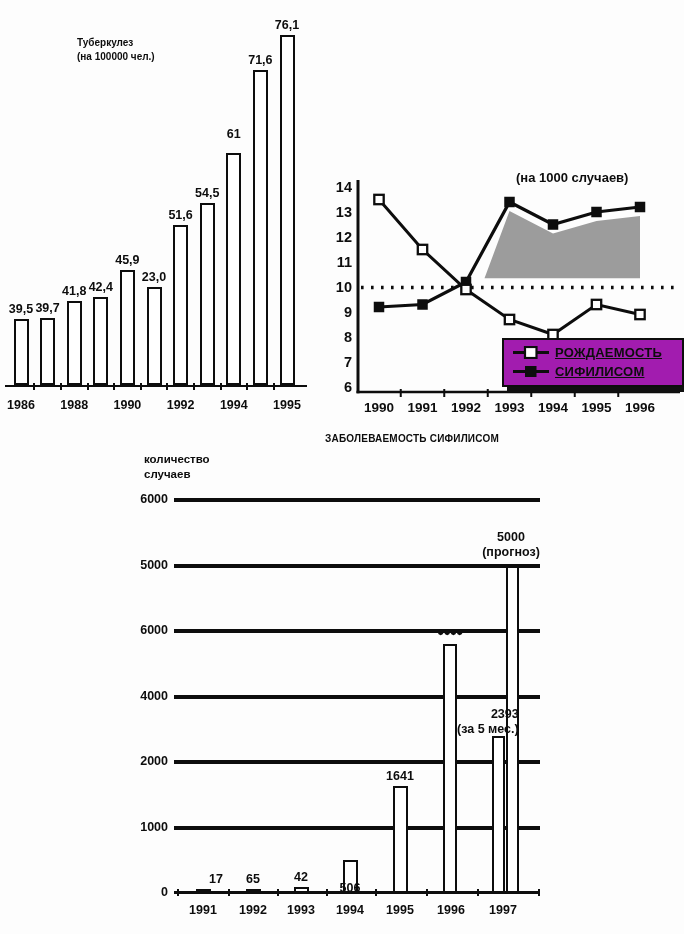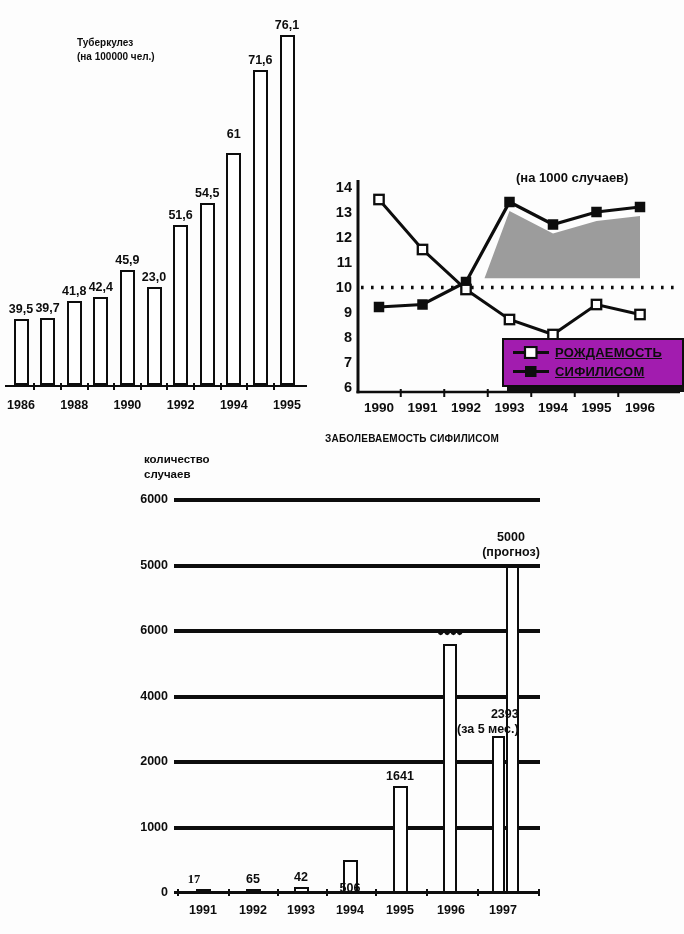--- a/index.html
+++ b/index.html
@@ -169,21 +169,21 @@
       <div class="grid" style="left: 174px; top: 891px; width: 366px; height: 2.5px;"></div>
       <div class="tick" style="left: 177px; top: 889px; height: 7px;"></div>
       <div class="tick" style="left: 228px; top: 889px; height: 7px;"></div>
       <div class="tick" style="left: 277px; top: 889px; height: 7px;"></div>
       <div class="tick" style="left: 325.5px; top: 889px; height: 7px;"></div>
       <div class="tick" style="left: 375px; top: 889px; height: 7px;"></div>
       <div class="tick" style="left: 425.5px; top: 889px; height: 7px;"></div>
       <div class="tick" style="left: 477px; top: 889px; height: 7px;"></div>
       <div class="tick" style="left: 537.5px; top: 889px; height: 7px;"></div>
       <div class="bar" style="left: 195.5px; top: 889px; width: 15px; height: 4px;"></div>
-      <div class="blabel" style="left: 166px; top: 872px; width: 56px; font-family: Liberation Serif, serif;">17</div>
+      <div class="blabel" style="left: 188px; top: 872px; width: 56px;">17</div>
       <div class="bar" style="left: 245.5px; top: 888.742px; width: 15px; height: 4.2575px;"></div>
       <div class="blabel" style="left: 225px; top: 871.742px; width: 56px;">65</div>
       <div class="bar" style="left: 293.5px; top: 887.17px; width: 15px; height: 5.8295px;"></div>
       <div class="blabel" style="left: 273px; top: 870.17px; width: 56px;">42</div>
       <div class="bar" style="left: 342.5px; top: 859.857px; width: 15px; height: 33.143px;"></div>
       <div class="blabel" style="left: 322px; top: 842.857px; width: 56px; margin-top: 38px;">506</div>
       <div class="bar" style="left: 392.5px; top: 785.514px; width: 15px; height: 107.486px;"></div>
       <div class="blabel" style="left: 372px; top: 768.514px; width: 56px;">1641</div>
       <div class="bar" style="left: 442.5px; top: 644.1px; width: 14px; height: 248.9px;"></div>
       <div class="bar" style="left: 491.5px; top: 736.259px; width: 13px; height: 156.741px;"></div>

